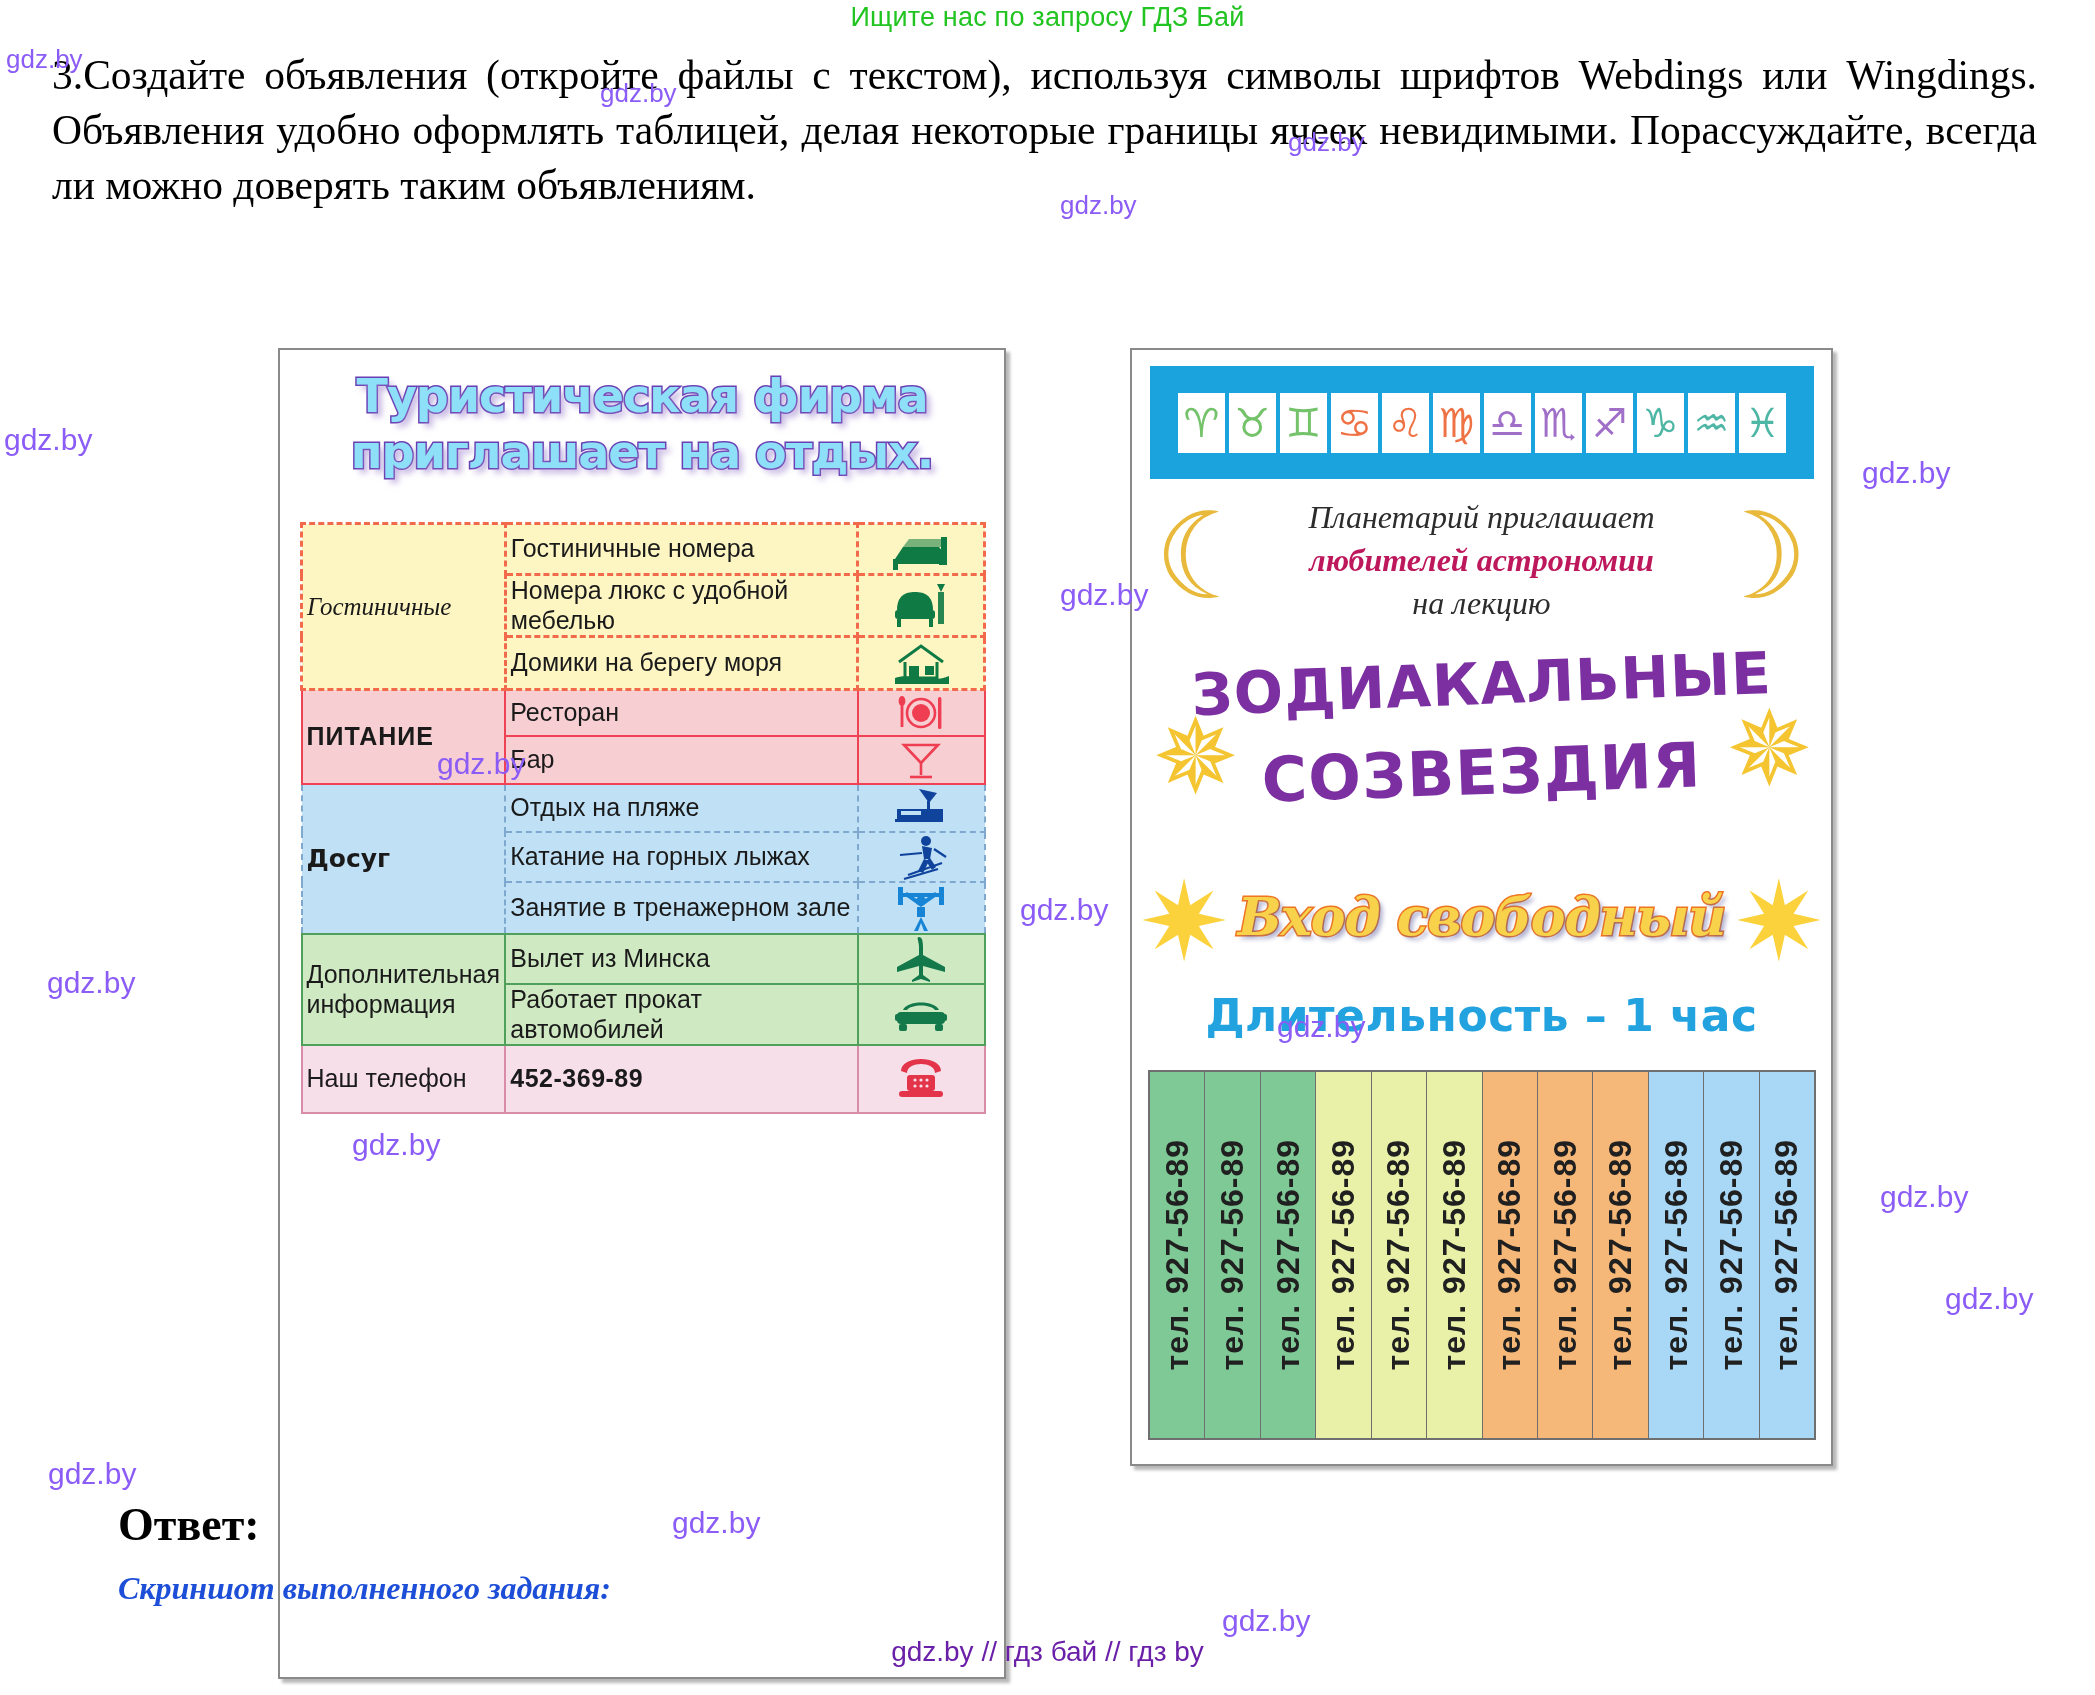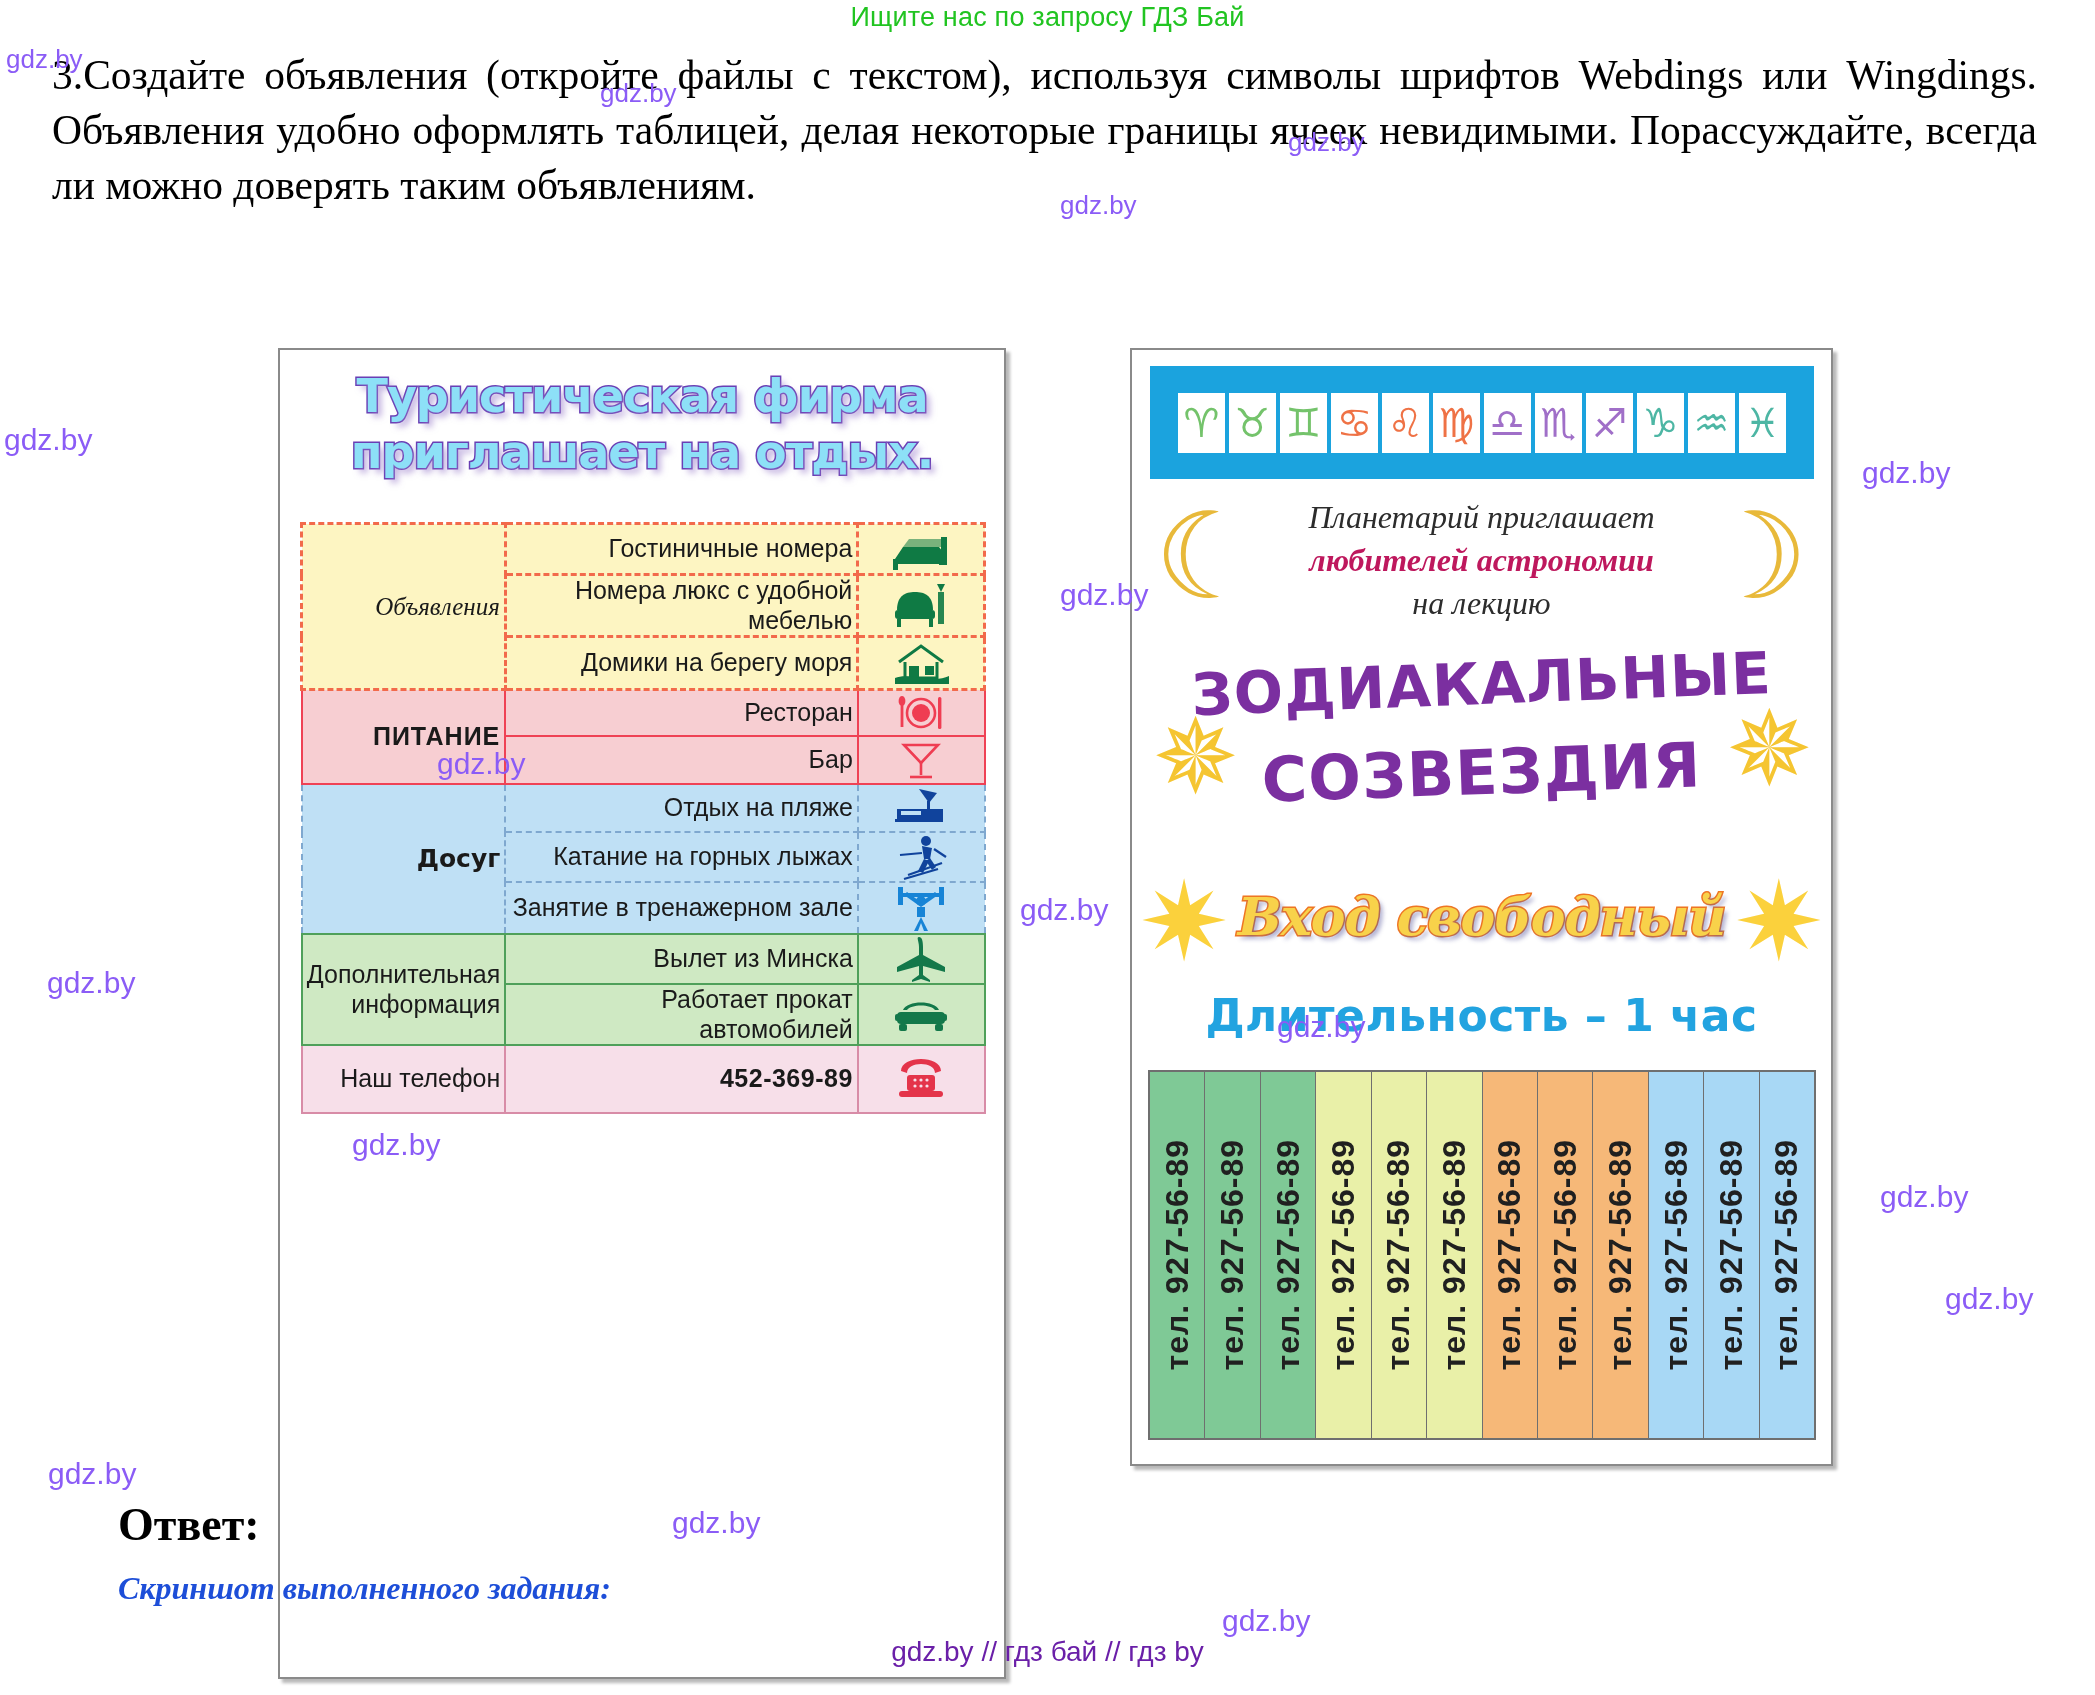--- a/index.html
+++ b/index.html
@@ -69,21 +69,21 @@
 
   #tour-table{
     position:absolute;left:20px;top:172px;
     width:686px;
     border-collapse:collapse;
     table-layout:fixed;
     font-family:"Liberation Sans",sans-serif;
   }
   #tour-table td{
     padding:0 4px;
-    text-align:right;
+    text-align:left;
     vertical-align:middle;
     font-size:25px;
     color:#1a1a1a;
     line-height:1.18;
   }
   .col-cat{width:185px;}
   .col-txt{width:320px;}
   .col-ico{width:115px;}
 
   
@@ -250,21 +250,21 @@
 
   <table id="tour-table">
     <colgroup>
         <col class="col-cat">
         <col class="col-txt">
         <col class="col-ico">
       </colgroup>
     <tbody>
 
       <tr>
-        <td rowspan="3" class="sec-stay sec-stay-b cat-stay" style="height:96px;">Объявления</td>
+        <td rowspan="3" class="sec-stay sec-stay-b cat-stay" style="height:96px;">Гостиничные</td>
         <td class="sec-stay sec-stay-b">Гостиничные номера</td>
         <td class="sec-stay sec-stay-b">
           <svg class="ico" width="64" height="48" viewBox="0 0 64 48">
             <g fill="#0f7a44">
               <path d="M6 34 L14 22 L50 22 L58 32 L58 40 L50 40 L50 34 Z"></path>
               <path d="M14 22 L20 14 L54 14 L58 22 Z" opacity=".55"></path>
               <rect x="4" y="34" width="54" height="5"></rect>
               <rect x="4" y="34" width="5" height="11"></rect>
               <rect x="52" y="12" width="6" height="28"></rect>
             </g>

